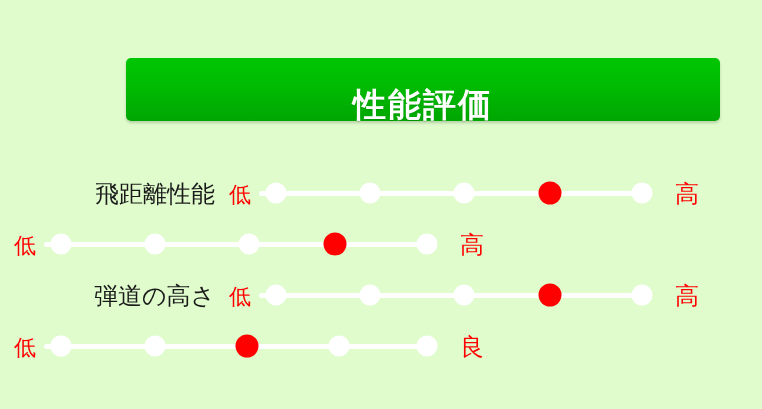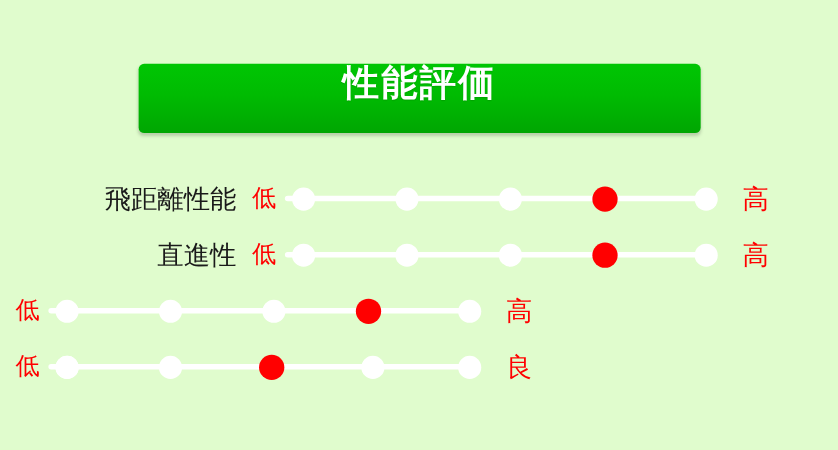--- a/index.html
+++ b/index.html
@@ -17,27 +17,27 @@
   .sheet {
     position: absolute;
     inset: 0;
     background: #e0fccd;
   }
   
   .banner {
     position: absolute;
     left: 126px;
     top: 58px;
-    width: 511px;
+    width: 594px;
     height: 63px;
     border-radius: 5px;
     background: linear-gradient(to bottom, #00c603 0%, #00bb02 45%, #00a602 100%);
     box-shadow: 0 2px 3px rgba(0, 0, 0, 0.18);
     display: flex;
-    align-items: flex-start;
+    align-items: flex-end;
     justify-content: center;
   }
   .banner-title {
     color: #ffffff;
     font-size: 33px;
     font-weight: bold;
     letter-spacing: 2px;
     line-height: 1;
     text-shadow: 0 1px 1px rgba(0, 0, 0, 0.12);
   }
@@ -45,21 +45,21 @@
   .rows {
     position: absolute;
     left: 0;
     top: 155px;
     width: 762px;
   }
   .row {
     position: relative;
     height: 51px;
     display: flex;
-    align-items: center;
+    align-items: flex-end;
   }
   .row-label {
     width: 157px;             
     margin-left: 58px;
     text-align: right;
     color: #1a1a1a;
     font-size: 24px;
     line-height: 1;
     white-space: nowrap;
   }
@@ -133,34 +133,34 @@
         <div class="dot off" style="left:17px;"></div>
         <div class="dot off" style="left:111px;"></div>
         <div class="dot off" style="left:205px;"></div>
         <div class="dot on" style="left:291px;"></div>
         <div class="dot off" style="left:383px;"></div>
       </div>
       <div class="row-high">高</div>
     </div>
 
     <div class="row">
-      <div class="row-label">直進性</div>
       <div class="row-low">低</div>
       <div class="scale">
         <div class="scale-track"></div>
         <div class="dot off" style="left:17px;"></div>
         <div class="dot off" style="left:111px;"></div>
         <div class="dot off" style="left:205px;"></div>
         <div class="dot on" style="left:291px;"></div>
         <div class="dot off" style="left:383px;"></div>
       </div>
       <div class="row-high">高</div>
     </div>
 
     <div class="row">
+      <div class="row-label">弾道の高さ</div>
       <div class="row-low">低</div>
       <div class="scale">
         <div class="scale-track"></div>
         <div class="dot off" style="left:17px;"></div>
         <div class="dot off" style="left:111px;"></div>
         <div class="dot off" style="left:205px;"></div>
         <div class="dot on" style="left:291px;"></div>
         <div class="dot off" style="left:383px;"></div>
       </div>
       <div class="row-high">高</div>

